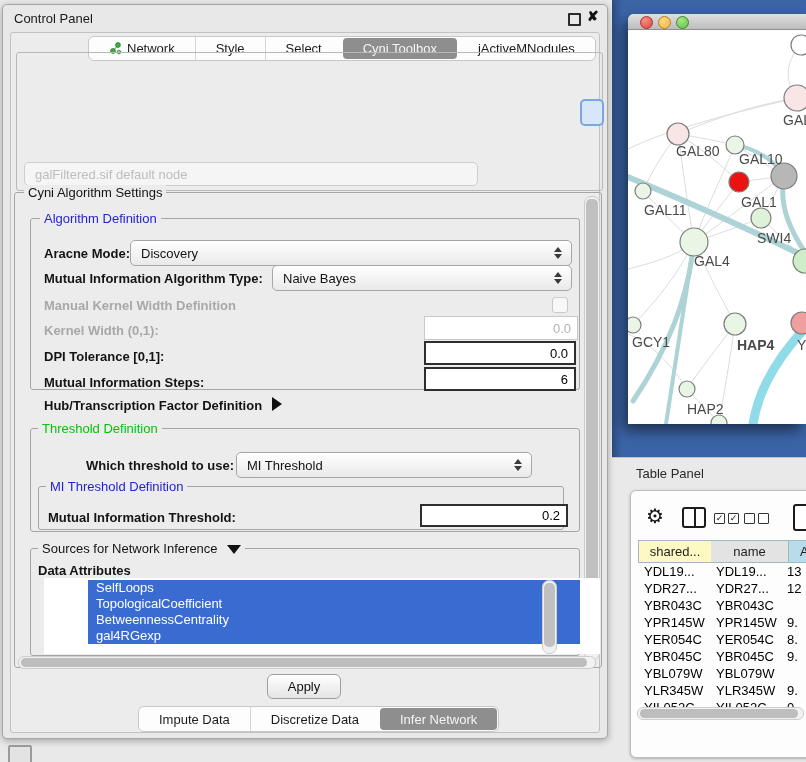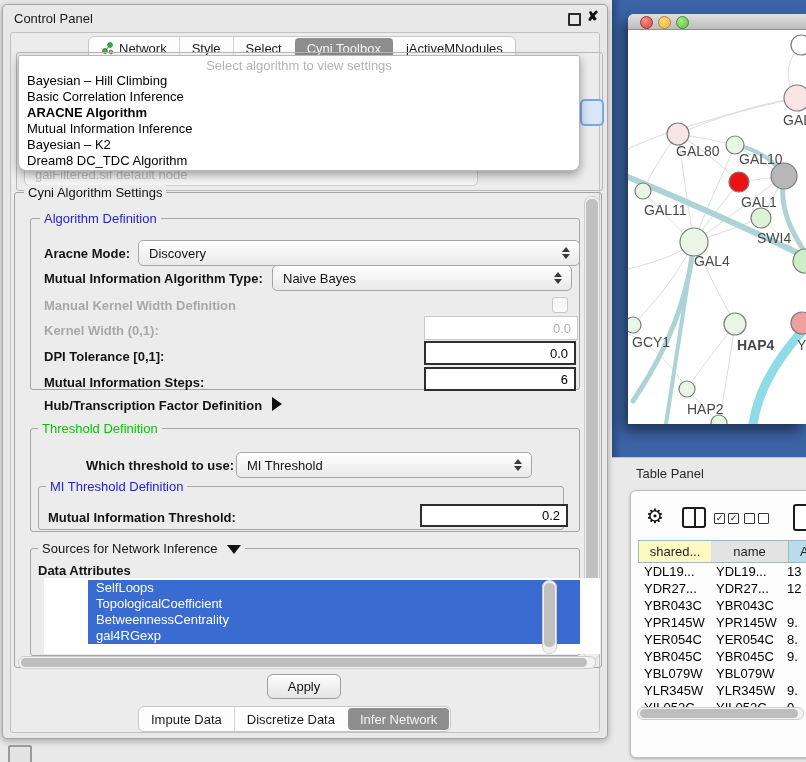--- a/index.html
+++ b/index.html
@@ -7,21 +7,21 @@
           font-family:"Liberation Sans",sans-serif;color:#141414;}
   .abs{position:absolute;}
   
   .cp-window{background:#e8e8e8;border:1px solid #a6a6a6;border-radius:5px;box-shadow:0 2px 7px rgba(0,0,0,.3);}
   .cp-title{font-size:13px;color:#1a1a1a;}
   .win-float{width:9px;height:9px;border:2px solid #2b2b2b;border-radius:1px;}
   .win-close{font-size:14px;font-weight:bold;color:#111;}
   .inner-panel{background:#ececec;border:1px solid #c2c2c2;border-radius:3px;}
   
   .tabbar{background:#fdfdfd;border:1px solid #c8c8c8;border-radius:6px;display:flex;align-items:stretch;height:23px;}
-  .tabseg{display:flex;align-items:center;padding:0 12px;font-size:13px;color:#1c1c1c;white-space:nowrap;}
+  .tabseg{display:flex;align-items:center;padding:0 20px;font-size:13px;color:#1c1c1c;white-space:nowrap;}
   .tabseg.div{border-left:1px solid #d4d4d4;}
   .tabseg.sel{background:#8e8e8e;color:#f5f5f5;border-radius:4px;margin:1px;border-left:none;}
   
   .dropdown{background:#ffffff;border:1px solid #b9b9b9;border-radius:2px 2px 8px 8px;
             box-shadow:0 4px 10px rgba(0,0,0,.35);z-index:50;}
   .dd-prompt{font-size:13px;color:#b3b3b3;text-align:center;height:15px;line-height:15px;margin-top:2px;}
   .dd-item{font-size:13px;color:#000;height:16px;line-height:16px;padding-left:8px;white-space:nowrap;}
   .dd-item.bold{font-weight:bold;}
   
   .group{border:1px solid #a5a5a5;border-radius:3px;}
@@ -245,41 +245,32 @@
         <span>jActiveMNodules</span>
       </div>
   </div>
 
   <div class="abs" style="left:16px;top:52px;width:585px;height:137px;border:1px solid #b8b8b8;border-radius:3px;"></div>
   <div class="abs" style="left:580px;top:99px;width:20px;height:23px;border:2px solid #7aa7e2;border-radius:5px;background:#d8e6fa;"></div>
   <div class="abs" style="left:24px;top:162px;width:452px;height:22px;border:1px solid #cdcdcd;border-radius:5px;background:#f5f5f5;display:flex;align-items:center;">
     <span style="padding-left:10px;font-size:13px;color:#bdbdbd;">galFiltered.sif default node</span>
   </div>
 
-  <div class="abs dropdown" style="left:18px;top:55px;width:560px;height:114px;">
-    <div class="dd-prompt">Select algorithm to view settings</div>
-    <div class="dd-item">Bayesian – Hill Climbing</div>
-    <div class="dd-item">Basic Correlation Inference</div>
-    <div class="dd-item bold">ARACNE Algorithm</div>
-    <div class="dd-item">Mutual Information Inference</div>
-    <div class="dd-item">Bayesian – K2</div>
-    <div class="dd-item">Dream8 DC_TDC Algorithm</div>
-  </div>
 
   <div class="abs group" style="left:14px;top:192px;width:586px;height:474px;"></div>
   <div class="abs legend" style="left:24px;top:185px;">Cyni Algorithm Settings</div>
   <div class="abs sb-v" style="left:584px;top:196px;width:14px;height:462px;">
     <div class="thumb" style="top:2px;height:454px;"></div>
   </div>
 
   <div class="abs group" style="left:30px;top:218px;width:548px;height:170px;"></div>
   <div class="abs legend t-blue" style="left:40px;top:211px;">Algorithm Definition</div>
 
   <div class="abs lbl" style="left:44px;top:246px;">Aracne Mode:</div>
-  <div class="abs combo" style="left:138px;top:240px;width:440px;height:24px;">
+  <div class="abs combo" style="left:130px;top:240px;width:440px;height:24px;">
     <span class="val">Discovery</span>
     <span class="spin">
         <i class="up"></i>
         <i class="dn"></i>
       </span>
   </div>
 
   <div class="abs lbl" style="left:44px;top:271px;">Mutual Information Algorithm Type:</div>
   <div class="abs combo" style="left:272px;top:265px;width:298px;height:24px;">
     <span class="val">Naive Bayes</span>

